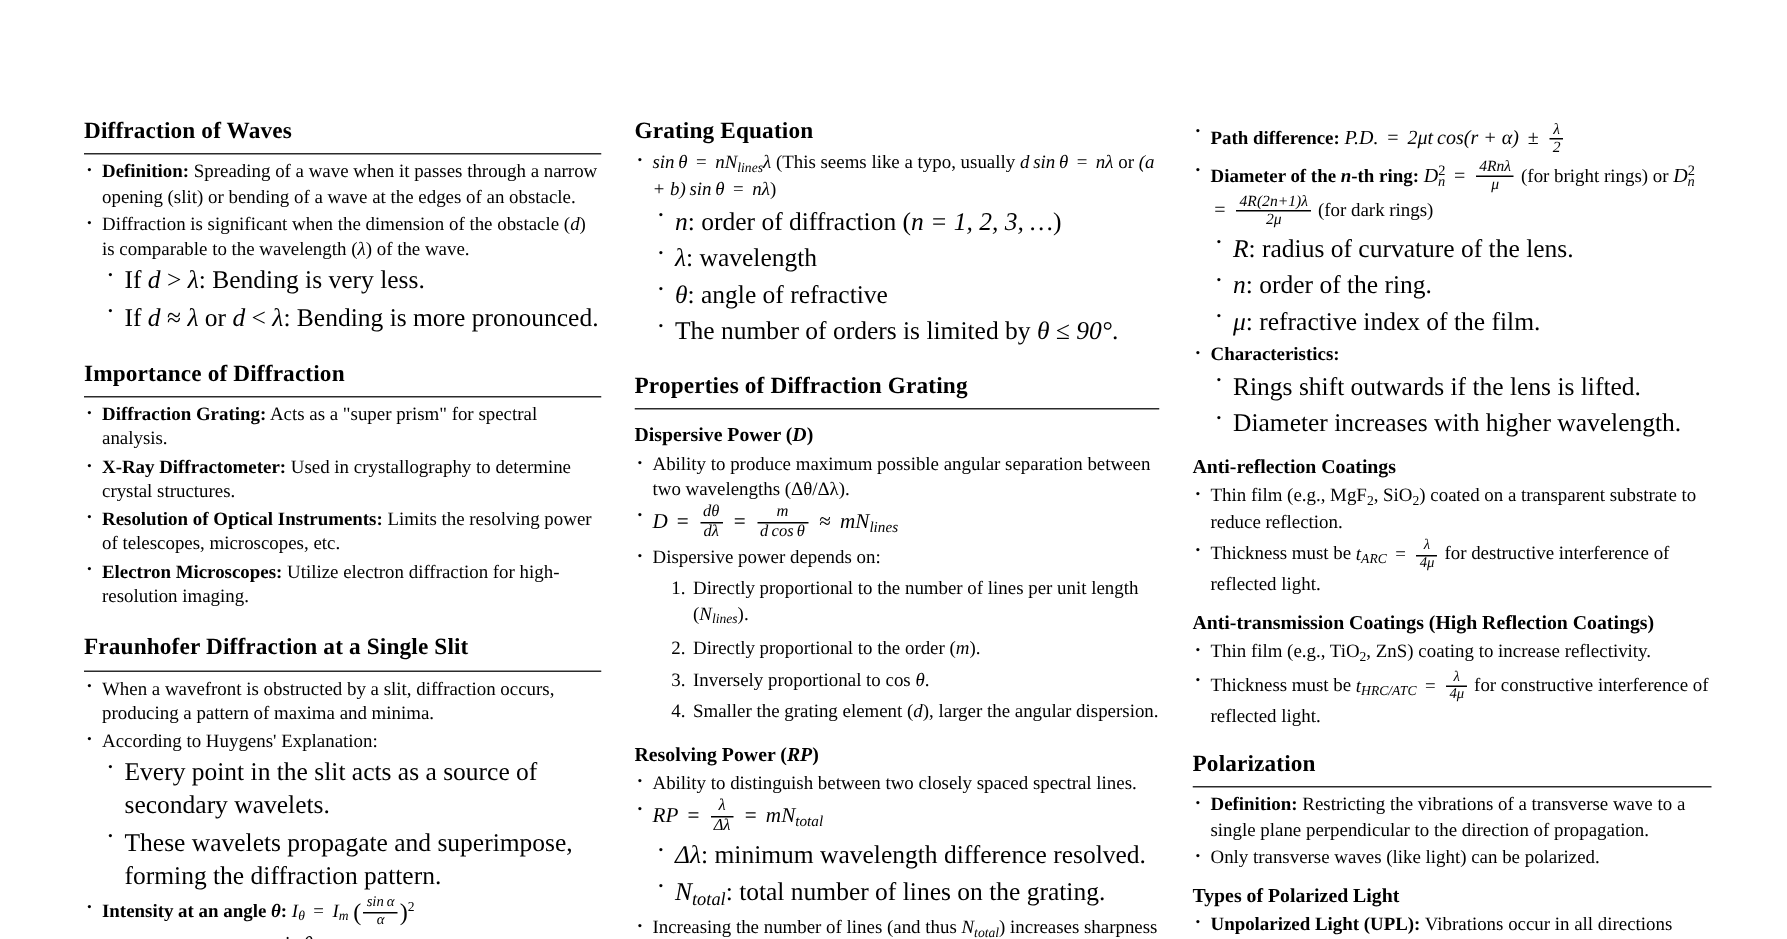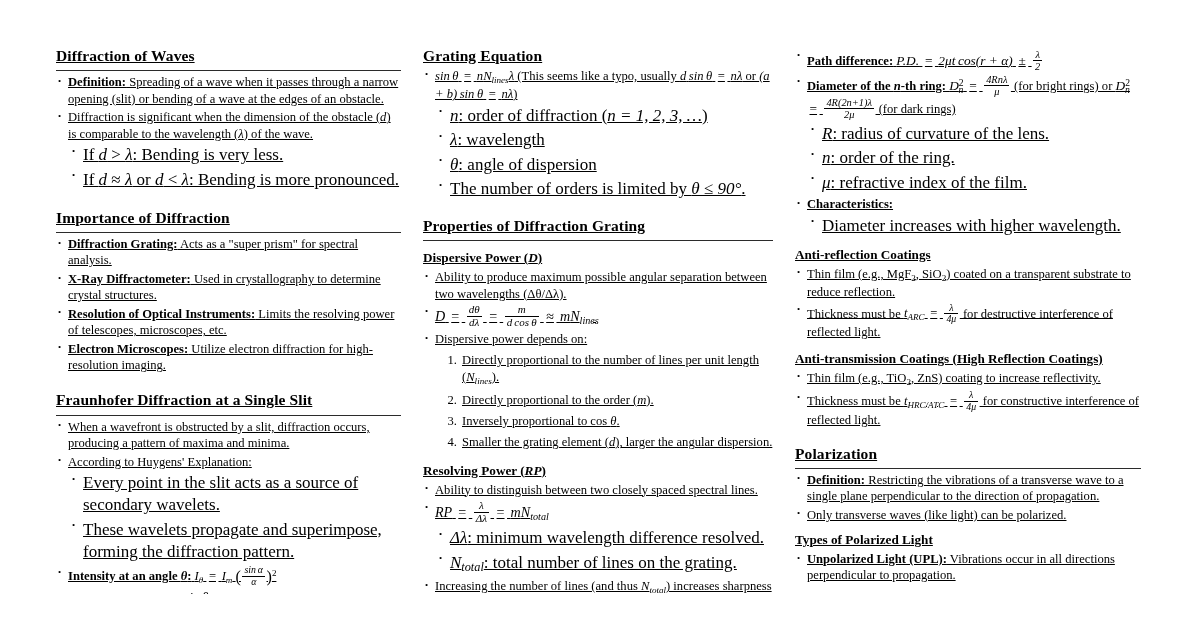--- a/index.html
+++ b/index.html
@@ -12,22 +12,21 @@
     height: 626px;
     font-family: "Liberation Serif", "DejaVu Serif", serif;
     color: #000000;
     overflow: hidden;
   }
   .page {
     position: relative;
     width: 1191px;
     height: 626px;
     box-sizing: border-box;
-    padding: 46px 50px 0 56px;
-    text-decoration: underline;
+    padding: 78px 50px 0 56px;
   }
   .columns {
     display: flex;
     gap: 22px;
     align-items: flex-start;
     height: 548px;
     overflow: hidden;
   }
   .col {
     width: 345px;
@@ -184,21 +183,21 @@
     <div class="col mid">
 
       <h2 class="sec norule" style="margin-bottom:2px"><span>Grating Equation</span></h2>
 
       <ul>
         <li class="b1">
           <span class="m"><span class="mi">sin θ</span> <span class="spaced">=</span> <span class="mi">n</span><span class="mi">N</span><sub>lines</sub><span class="mi">λ</span></span><span> (This seems like a typo, usually </span><span class="m"><span class="mi">d</span> <span class="mi">sin θ</span> <span class="spaced">=</span> <span class="mi">nλ</span></span><span> or </span><span class="m"><span class="mi">(a + b) sin θ</span> <span class="spaced">=</span> <span class="mi">nλ</span></span><span>)</span>
         </li>
         <li class="b2"><var>n</var><span>: order of diffraction (</span><span class="m mi">n = 1, 2, 3, …</span><span>)</span></li>
         <li class="b2"><var>λ</var><span>: wavelength</span></li>
-        <li class="b2"><var>θ</var><span>: angle of dispersion</span></li>
+        <li class="b2"><var>θ</var><span>: angle of refractive</span></li>
         <li class="b2"><span>The number of orders is limited by </span><span class="m mi">θ ≤ 90°</span><span>.</span></li>
       </ul>
 
       <h2 class="sec" style="margin-top:16px"><span>Properties of Diffraction Grating</span><span class="rule"></span></h2>
 
       <h3 class="sub"><span>Dispersive Power (</span><var>D</var><span>)</span></h3>
 
       <ul>
         <li class="b1">Ability to produce maximum possible angular separation between two wavelengths (Δθ/Δλ).</li>
         <li class="b1">
@@ -235,20 +234,21 @@
         <li class="b1"><b>Path difference:</b>
           <span class="m" style="font-size:1.06em"> <var>P.D.</var> <span class="spaced">=</span> <span class="mi">2μt cos(r + α)</span> <span class="spaced">±</span> <span class="frac"><span class="nu"><span class="mi">λ</span></span><span class="de"><span class="mi">2</span></span></span></span>
         </li>
         <li class="b1"><b><span>Diameter of the </span><var>n</var><span>-th ring:</span></b>
           <span class="m" style="font-size:1.06em"> <var>D</var><sub class="up" style="vertical-align:0.45em">2</sub><sub style="margin-left:-0.52em">n</sub> <span class="spaced">=</span> <span class="frac"><span class="nu"><span class="mi">4Rnλ</span></span><span class="de"><span class="mi">μ</span></span></span></span><span> (for bright rings) or </span><span class="m" style="font-size:1.06em"><var>D</var><sub class="up" style="vertical-align:0.45em">2</sub><sub style="margin-left:-0.52em">n</sub> <span class="spaced">=</span> <span class="frac"><span class="nu"><span class="mi">4R(2n+1)λ</span></span><span class="de"><span class="mi">2μ</span></span></span></span><span> (for dark rings)</span>
         </li>
         <li class="b2"><var>R</var><span>: radius of curvature of the lens.</span></li>
         <li class="b2"><var>n</var><span>: order of the ring.</span></li>
         <li class="b2"><var>μ</var><span>: refractive index of the film.</span></li>
         <li class="b1"><b>Characteristics:</b></li>
+        <li class="b2">Rings shift outwards if the lens is lifted.</li>
         <li class="b2">Diameter increases with higher wavelength.</li>
       </ul>
 
       <h3 class="sub" style="margin-top:10px"><span>Anti-reflection Coatings</span></h3>
       <ul>
         <li class="b1"><span>Thin film (e.g., MgF</span><sub class="up">2</sub><span>, SiO</span><sub class="up">2</sub><span>) coated on a transparent substrate to reduce reflection.</span></li>
         <li class="b1"><span>Thickness must be </span><span class="m"><var>t</var><sub>ARC</sub> <span class="spaced">=</span> <span class="frac"><span class="nu"><span class="mi">λ</span></span><span class="de"><span class="mi">4μ</span></span></span></span><span> for destructive interference of reflected light.</span></li>
       </ul>
 
       <h3 class="sub" style="margin-top:10px"><span>Anti-transmission Coatings (High Reflection Coatings)</span></h3>

